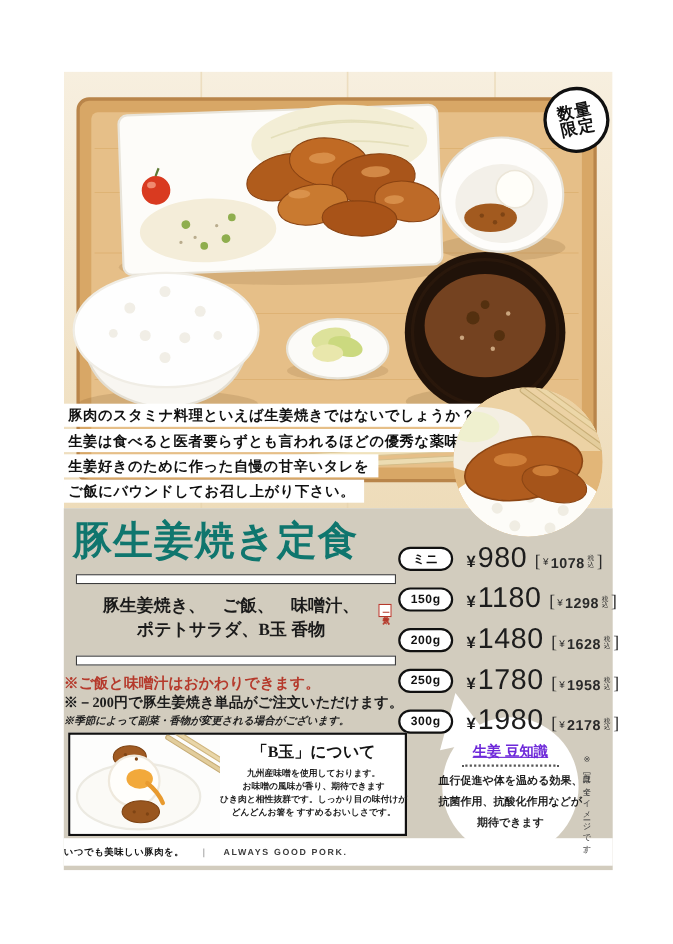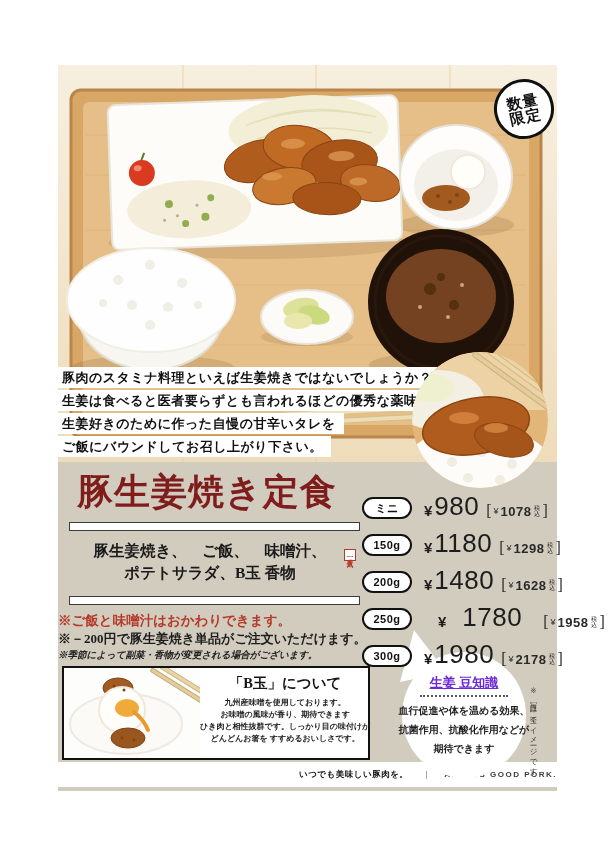--- a/index.html
+++ b/index.html
@@ -18,38 +18,38 @@
           line-height:13px;padding:4px 8px 4px 4px;letter-spacing:.5px;white-space:nowrap;z-index:5;}
   .banner.b0{top:367px;} .banner.b1{top:390px;} .banner.b2{top:413px;} .banner.b3{top:436px;}
 
   
   .inset{left:412px;top:352px;width:136px;height:136px;border-radius:50%;overflow:hidden;z-index:6;}
 
   
   .beige{left:58px;top:462px;width:499px;height:329px;background:#d2ccbe;}
 
   .title{left:66px;top:470px;width:310px;font-family:"Liberation Serif","DejaVu Serif",serif;
-         font-weight:bold;font-size:36px;line-height:44px;letter-spacing:1px;color:#7f1d1d;white-space:nowrap;margin-left:11px;}
+         font-weight:bold;font-size:36px;line-height:44px;letter-spacing:1px;color:#0f766e;white-space:nowrap;}
 
   .rule{left:69px;width:289px;height:7px;background:#ffffff;border:1px solid #3c3c3c;}
   .rule.r1{top:522px;} .rule.r2{top:596px;}
 
   .contents{left:58px;top:540px;width:304px;text-align:center;
             font-family:Liberation Serif, serif;font-weight:bold;
             font-size:15.5px;line-height:22px;color:#1a1a1a;}
 
   .note{left:58px;width:310px;text-align:left;font-family:"Liberation Serif","DejaVu Serif",serif;font-weight:bold;}
   .note.n-red{top:612px;font-size:13.5px;color:#b5392b;}
   .note.n-2{top:630px;font-size:13px;color:#1d1d1d;}
   .note.n-3{top:649px;font-size:9.5px;color:#222222;font-style:italic;}
 
   
   .price-row{left:362px;height:30px;display:flex;align-items:flex-end;z-index:7;}
   .price-row.p0{top:489px;} .price-row.p1{top:526px;} .price-row.p2{top:563px;}
-  .price-row.p3{top:600px;gap:14px;} .price-row.p4{top:637px;}
+  .price-row.p3{top:600px;} .price-row.p4{top:637px;}
   .pill{display:inline-flex;align-items:center;justify-content:center;width:46px;height:18px;
         background:#ffffff;border:2px solid #111111;border-radius:12px;
         font-weight:bold;font-size:11px;letter-spacing:.5px;color:#111111;flex:0 0 auto;}
   .yen{font-size:15px;font-weight:bold;margin-left:12px;margin-right:2px;color:#1d1d1d;}
   .amt{font-size:26px;line-height:26px;letter-spacing:.5px;color:#1d1d1d;}
   .taxwrap{margin-left:7px;display:inline-flex;align-items:center;color:#2a2a2a;}
   .brk{font-family:"Liberation Serif","DejaVu Serif",serif;font-size:16px;line-height:16px;}
   .tyen{font-size:9px;margin:0 2px;}
   .tnum{font-size:13px;font-weight:bold;letter-spacing:.5px;}
   .tstack{display:inline-block;width:7px;font-size:6px;line-height:6.5px;word-break:break-all;
@@ -75,21 +75,21 @@
   .bubble-title{margin-top:22px;font-weight:bold;font-size:13px;color:#6d28d9;text-decoration:underline;}
   .bubble-sep{width:88px;border-bottom:2px dotted #555555;margin-top:3px;}
   .bubble-body{margin-top:4px;font-family:"Liberation Serif","DejaVu Serif",serif;font-weight:bold;
                font-size:10px;line-height:19px;color:#1f1f1f;text-align:center;white-space:nowrap;}
 
   .vnote{left:528px;top:686px;writing-mode:vertical-rl;font-size:7.5px;letter-spacing:1.5px;
          color:#3d3d3d;z-index:7;}
 
   
   .footer{left:58px;top:762px;width:499px;height:25px;background:#ffffff;display:flex;
-          align-items:center;justify-content:flex-end;z-index:4;}
+          align-items:center;justify-content:flex-start;z-index:4;}
   .footer .jp{font-weight:bold;font-size:8.5px;color:#111111;letter-spacing:.5px;}
   .footer .sep{font-size:8px;color:#555555;margin:0 14px;}
   .footer .en{font-weight:bold;font-size:8px;color:#3c3c3c;letter-spacing:1.5px;}
 </style>
 </head>
 <body>
 
 <div class="page">
 
   <div class="abs photo-main">

